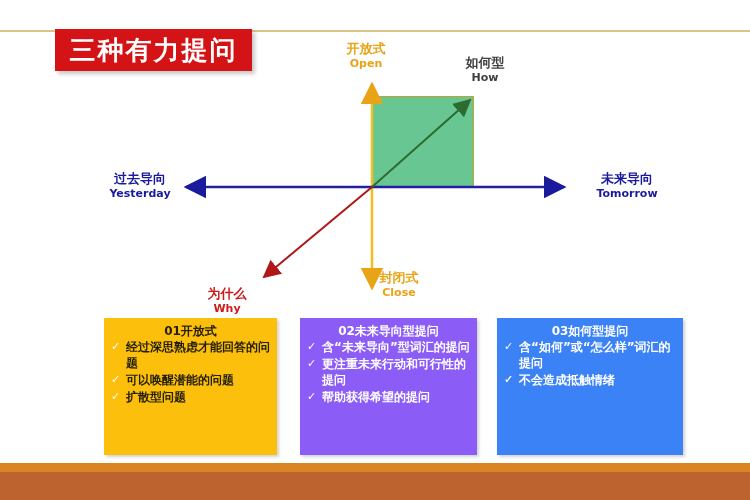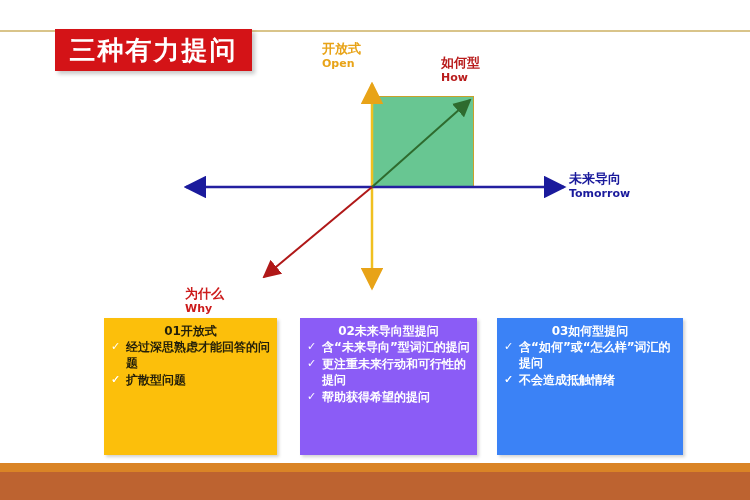--- a/index.html
+++ b/index.html
@@ -82,33 +82,33 @@
     width: 102px;
     height: 91px;
     background: #68c692;
     border: 1px solid #c8a12a;
     box-sizing: border-box;
   }
 
   
   .axis-label {
     position: absolute;
-    text-align: left;
+    text-align: center;
     line-height: 1.25;
     font-weight: bold;
     white-space: nowrap;
   }
   .axis-label .cn { display: block; font-size: 13px; }
   .axis-label .en { display: block; font-size: 11px; }
 
   .lbl-open      { left: 322px; top: 41px;  width: 88px; color: #e8a317; }
   .lbl-close     { left: 355px; top: 270px; width: 88px; color: #e8a317; }
   .lbl-yesterday { left: 86px;  top: 171px; width: 108px; color: #1a1a9c; }
   .lbl-tomorrow  { left: 569px; top: 171px; width: 116px; color: #1a1a9c; }
-  .lbl-how       { left: 441px; top: 55px;  width: 88px; color: #b91c1c; }
+  .lbl-how       { left: 441px; top: 55px;  width: 88px; color: #404040; }
   .lbl-why       { left: 185px; top: 270px; width: 84px; color: #cc1b1b; margin-top: 16px; }
 
   
   .boxes {
     position: absolute;
     left: 0;
     top: 318px;
     width: 750px;
     height: 140px;
     padding-left: 40px;
@@ -202,21 +202,29 @@
       <line x1="372" y1="187" x2="470" y2="100" stroke="#2e6b2e" stroke-width="2" marker-end="url(#arrowGreen)"></line>
 
       <line x1="372" y1="187" x2="264" y2="277" stroke="#b01818" stroke-width="2" marker-end="url(#arrowRed)"></line>
     </svg>
 
     <div class="axis-label lbl-open">
       <span class="cn">开放式</span>
       <span class="en">Open</span>
     </div>
 
-
+    <div class="axis-label lbl-close">
+      <span class="cn">封闭式</span>
+      <span class="en">Close</span>
+    </div>
+
+    <div class="axis-label lbl-yesterday">
+      <span class="cn">过去导向</span>
+      <span class="en">Yesterday</span>
+    </div>
 
     <div class="axis-label lbl-tomorrow">
       <span class="cn">未来导向</span>
       <span class="en">Tomorrow</span>
     </div>
 
     <div class="axis-label lbl-how">
       <span class="cn">如何型</span>
       <span class="en">How</span>
     </div>
@@ -231,20 +239,21 @@
 
     <div class="info-box b1">
       <div class="box-title">01开放式</div>
       <ul class="box-list">
         <li>
           <span class="tick">✓</span>
           <span>经过深思熟虑才能回答的问题</span>
         </li>
         <li>
           <span class="tick">✓</span>
+          <span>可以唤醒潜能的问题</span>
         </li>
         <li>
           <span class="tick">✓</span>
           <span>扩散型问题</span>
         </li>
       </ul>
     </div>
 
     <div class="info-box b2">
       <div class="box-title">02未来导向型提问</div>

